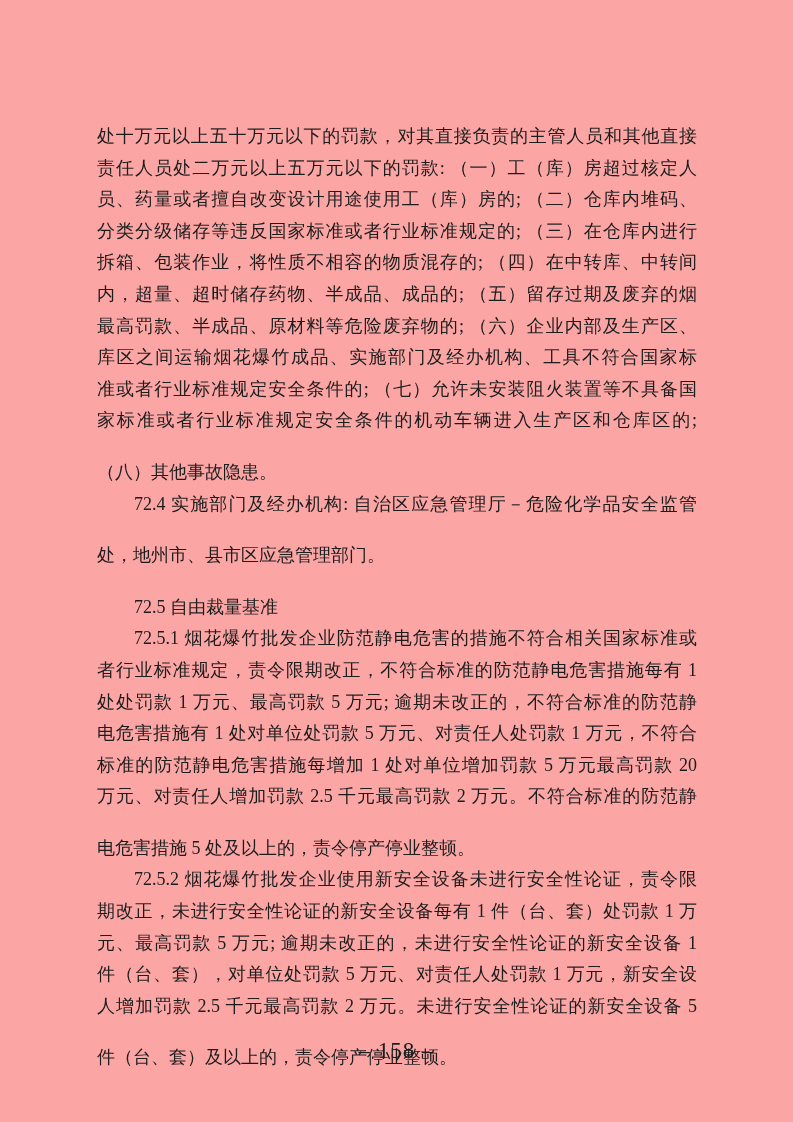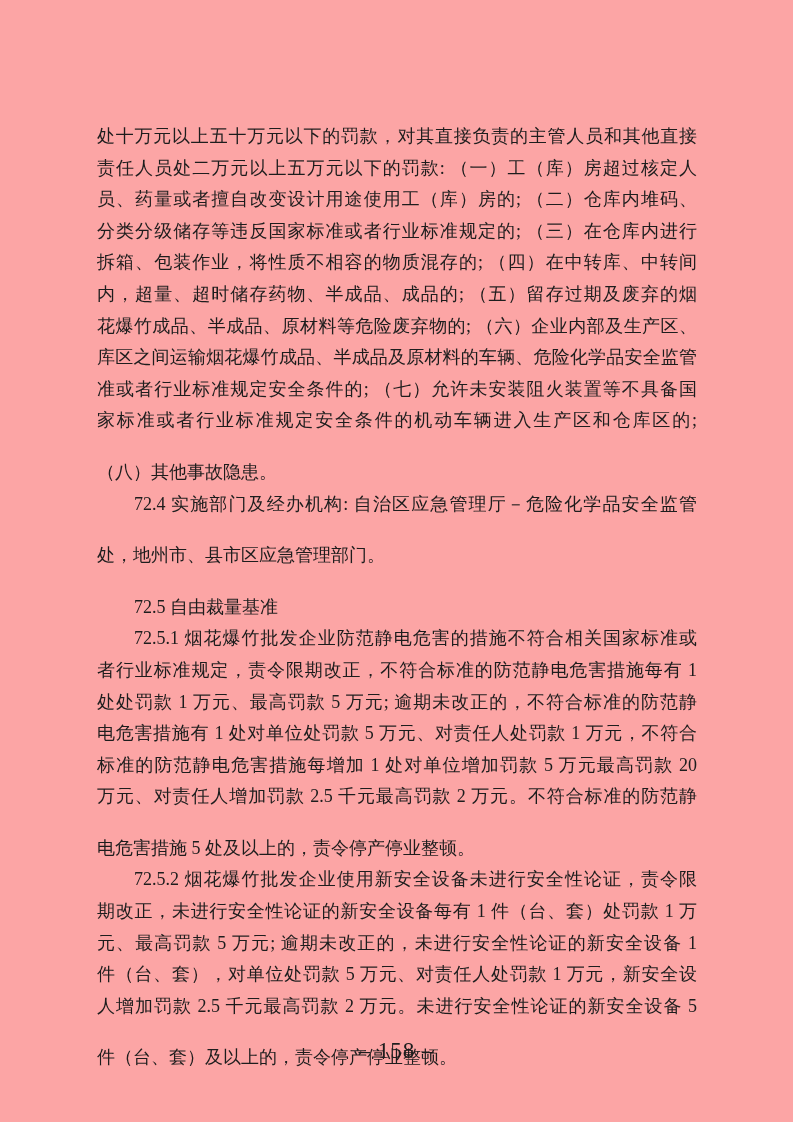--- a/index.html
+++ b/index.html
@@ -55,22 +55,22 @@
 
   <div class="body-text">
 
     <div class="para">
       <div class="line">处十万元以上五十万元以下的罚款，对其直接负责的主管人员和其他直接</div>
       <div class="line">责任人员处二万元以上五万元以下的罚款: （一）工（库）房超过核定人</div>
       <div class="line">员、药量或者擅自改变设计用途使用工（库）房的; （二）仓库内堆码、</div>
       <div class="line">分类分级储存等违反国家标准或者行业标准规定的; （三）在仓库内进行</div>
       <div class="line">拆箱、包装作业，将性质不相容的物质混存的; （四）在中转库、中转间</div>
       <div class="line">内，超量、超时储存药物、半成品、成品的; （五）留存过期及废弃的烟</div>
-      <div class="line">花爆竹成品、半成品、原材料等危险废弃物的; （六）企业内部及生产区、</div>
-      <div class="line">库区之间运输烟花爆竹成品、半成品及原材料的车辆、危险化学品安全监管</div>
+      <div class="line">最高罚款、半成品、原材料等危险废弃物的; （六）企业内部及生产区、</div>
+      <div class="line">库区之间运输烟花爆竹成品、实施部门及经办机构、工具不符合国家标</div>
       <div class="line">准或者行业标准规定安全条件的; （七）允许未安装阻火装置等不具备国</div>
       <div class="line">家标准或者行业标准规定安全条件的机动车辆进入生产区和仓库区的;</div>
       <div class="line para-end">（八）其他事故隐患。</div>
     </div>
 
     <div class="para">
       <div class="line indent">72.4 实施部门及经办机构: 自治区应急管理厅－危险化学品安全监管</div>
       <div class="line para-end">处，地州市、县市区应急管理部门。</div>
     </div>
 

